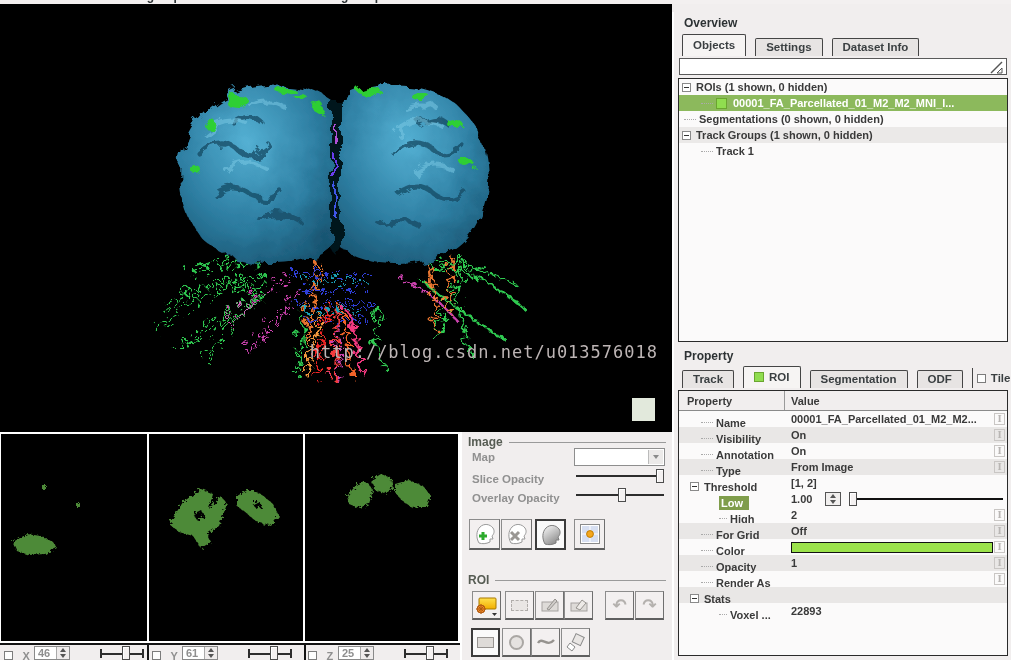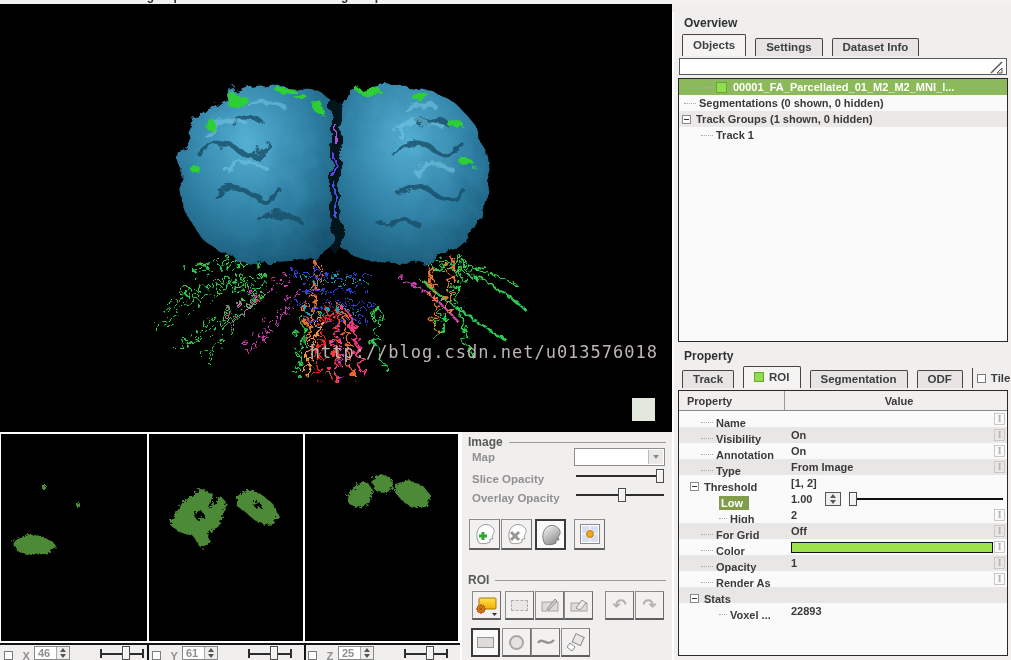--- a/index.html
+++ b/index.html
@@ -75,21 +75,21 @@
   .trow { position:relative; height:16px; display:flex; align-items:center; font-size:11px; font-weight:bold; color:#3a3a3a; white-space:nowrap; overflow:hidden; }
   .trow.stripe { background:#ebe9e8; }
   .trow.selected { background:#8cb95c; color:#fff; }
   .expander { display:inline-block; width:9px; height:9px; border:1px solid #8a8a8a; background:#fff; position:relative; margin:0 5px 0 3px; flex:none; }
   .expander::after { content:""; position:absolute; left:1px; right:1px; top:3px; height:1px; background:#333; }
   .leafdot { display:inline-block; width:12px; flex:none; border-top:1px dotted #aaa; margin-right:3px; }
 
   .proptable { position:absolute; left:4px; width:330px; background:#fbfafa; border:1px solid #2a2a2a; }
   .phead { display:flex; height:20px; background:#f1eeee; border-bottom:1px solid #8a8a8a; font-size:11px; font-weight:bold; align-items:center; }
   .phead .c1 { width:106px; padding-left:8px; border-right:1px solid #9a9a9a; height:100%; display:flex; align-items:center; }
-  .phead .c2 { flex:1; padding-left:6px;text-align:center; }
+  .phead .c2 { flex:1; padding-left:6px; }
   .prow { position:relative; display:flex; height:16px; align-items:center; font-size:11px; font-weight:bold; color:#3a3a3a; }
   .prow.stripe { background:#e9e7e6; }
   .prow .c1 { width:106px; display:flex; align-items:center; height:100%; white-space:nowrap; overflow:hidden;margin-top:7px; }
   .prow .c2 { flex:1; display:flex; align-items:center; height:100%; white-space:nowrap; overflow:hidden; position:relative; padding-left:6px; }
   .indent1 { width:22px; flex:none; }
   .indent2 { width:40px; flex:none; }
   .lowcell { background:#7f9d4b; color:#fff; padding:1px 6px 1px 2px; display:flex; align-items:center; height:14px; }
   .ticon { position:absolute; right:2px; top:2px; width:11px; height:12px; border:1px solid #c9c6c4; color:#b9b6b4; font-family:"DejaVu Serif", serif; font-size:9px; font-weight:bold; display:flex; align-items:center; justify-content:center; background:transparent; }
   .swatch { height:11px; flex:1; margin-right:14px; border:1px solid #111; }
   .pslider { position:absolute; left:66px; right:4px; top:7px; height:2px; background:#111; }
@@ -468,20 +468,24 @@
 
   <div class="filterbox" style="top:46px">
     <span style="font-size:11px"></span>
     <svg class="filter-icon" width="13" height="13" viewBox="0 0 13 13">
       <line x1="1" y1="12" x2="12" y2="1" stroke="#555" stroke-width="1.4"></line>
       <path d="M7,12 L12,7 L12,12 Z" fill="none" stroke="#555"></path>
     </svg>
   </div>
 
   <div class="treebox" style="top:66px; height:264px">
+    <div class="trow">
+      <span class="expander"></span>
+      <span>ROIs (1 shown, 0 hidden)</span>
+    </div>
     <div class="trow selected">
       <span style="width:22px;flex:none"></span>
         <span class="leafdot"></span>
       <span class="gsq" style="display:inline-block;width:11px;height:11px;background:#90dd4f;border:1px solid #6aa52f;margin-right:6px;flex:none"></span>
       <span>00001_FA_Parcellated_01_M2_M2_MNI_l...</span>
     </div>
     <div class="trow">
       <span style="width:5px;flex:none"></span>
         <span class="leafdot"></span>
       <span>Segmentations (0 shown, 0 hidden)</span>
@@ -514,20 +518,23 @@
     <div class="phead">
       <span class="c1">Property</span>
       <span class="c2">Value</span>
     </div>
 
     <div class="prow">
       <span class="c1">
           <span class="indent1"></span>
           <span class="leafdot"></span>
           <span>Name</span>
+        </span>
+      <span class="c2">
+          <span>00001_FA_Parcellated_01_M2_M2...</span>
         </span>
       <span class="ticon">I</span>
     </div>
     <div class="prow stripe">
       <span class="c1">
           <span class="indent1"></span>
           <span class="leafdot"></span>
           <span>Visibility</span>
         </span>
       <span class="c2">

